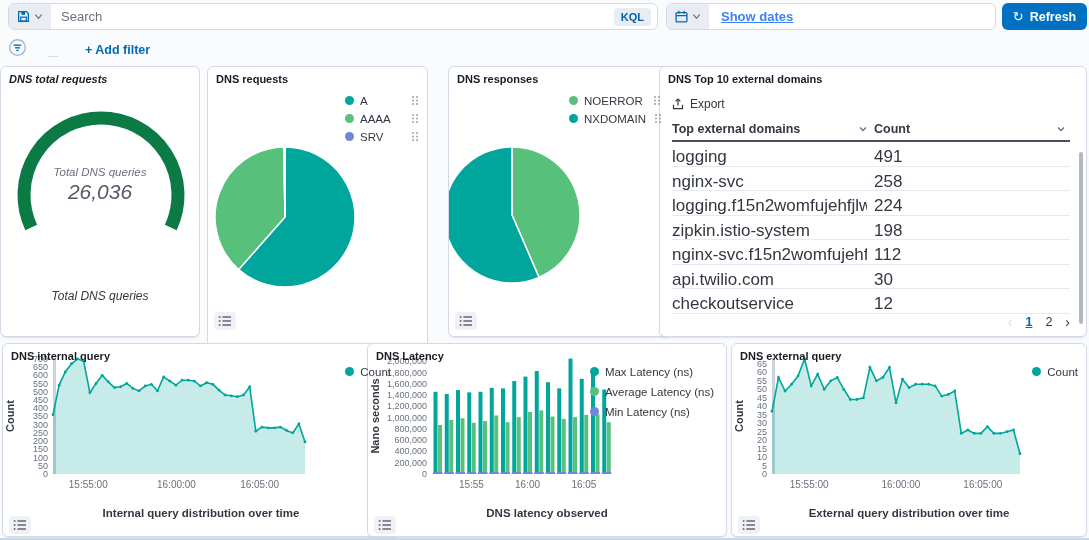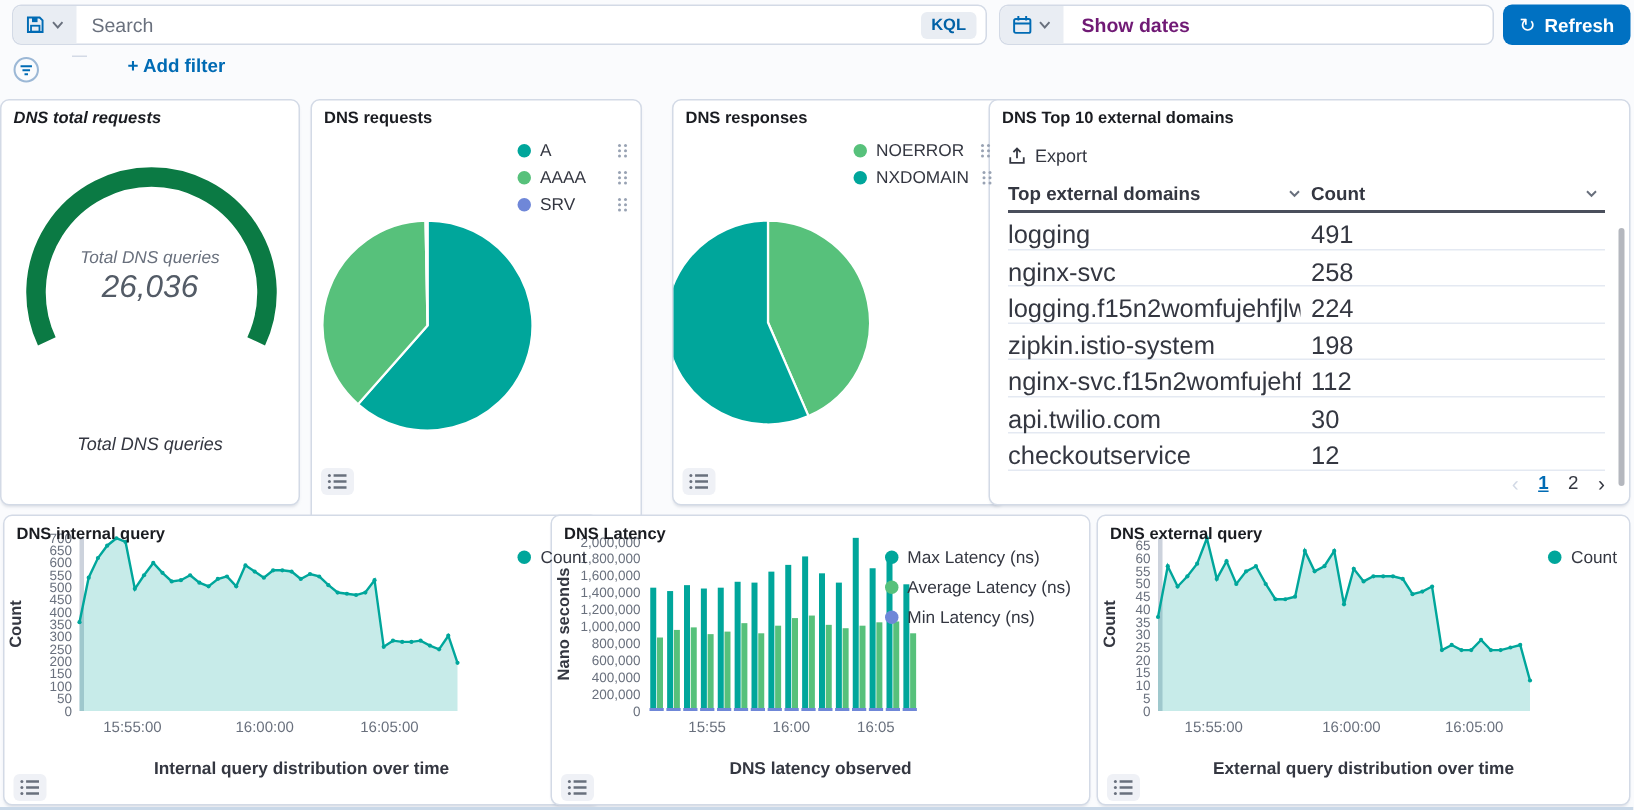--- a/index.html
+++ b/index.html
@@ -26,30 +26,30 @@
   .kql-badge {
     align-self:center; margin-right:6px; background:#e9edf3; color:#0061a6;
     font-size:11px; font-weight:bold; padding:3px 7px; border-radius:4px; cursor:pointer;
   }
   .date-group {
     position:absolute; left:666px; top:3px; width:330px; height:27px;
     display:flex; align-items:stretch; background:#fff;
     border:1px solid #d3dae6; border-radius:6px; overflow:hidden;
   }
   .date-value { flex:1; display:flex; align-items:center; padding:0 12px; font-size:13px; color:#343741; cursor:pointer; }
-  .show-dates { display:flex; align-items:center; padding:0 12px; color:#701a75; font-size:13px; font-weight:bold; cursor:pointer; }
+  .show-dates { display:flex; align-items:center; padding:0 12px; color:#3b82f6; font-size:13px; font-weight:bold; cursor:pointer;text-decoration:underline; }
   .refresh-btn {
     position:absolute; left:1002px; top:3px; width:85px; height:27px;
     background:#0071c2; color:#fff; border:none; border-radius:6px;
     font-family:"Liberation Sans",sans-serif; font-size:12.5px; font-weight:bold;
     display:flex; align-items:center; justify-content:center; gap:6px; cursor:pointer;
   }
   .refresh-glyph { font-size:13px; font-weight:normal; }
   
-  .filter-row { position:absolute; left:8px; top:37px; height:20px; display:flex; align-items:flex-start; gap:21px; }
+  .filter-row { position:absolute; left:8px; top:37px; height:20px; display:flex; align-items:flex-end; gap:21px; }
   .filter-dash { width:10px; height:0; border-top:1px solid #d3dae6; }
   .add-filter { color:#006bb4; font-size:12.5px; font-weight:bold; cursor:pointer; margin-left:6px; }
   
   .panel {
     position:absolute; background:#fff; border:1px solid #d3dae6; border-radius:6px;
     box-shadow:0 2px 2px -1px rgba(152,162,179,0.3);
   }
   .panel-title { position:absolute; left:8px; top:6px; font-size:11px; font-weight:bold; color:#1a1c21; z-index:3; }
   .chart-host { position:absolute; inset:0; }
   .legend { position:absolute; z-index:2; }

